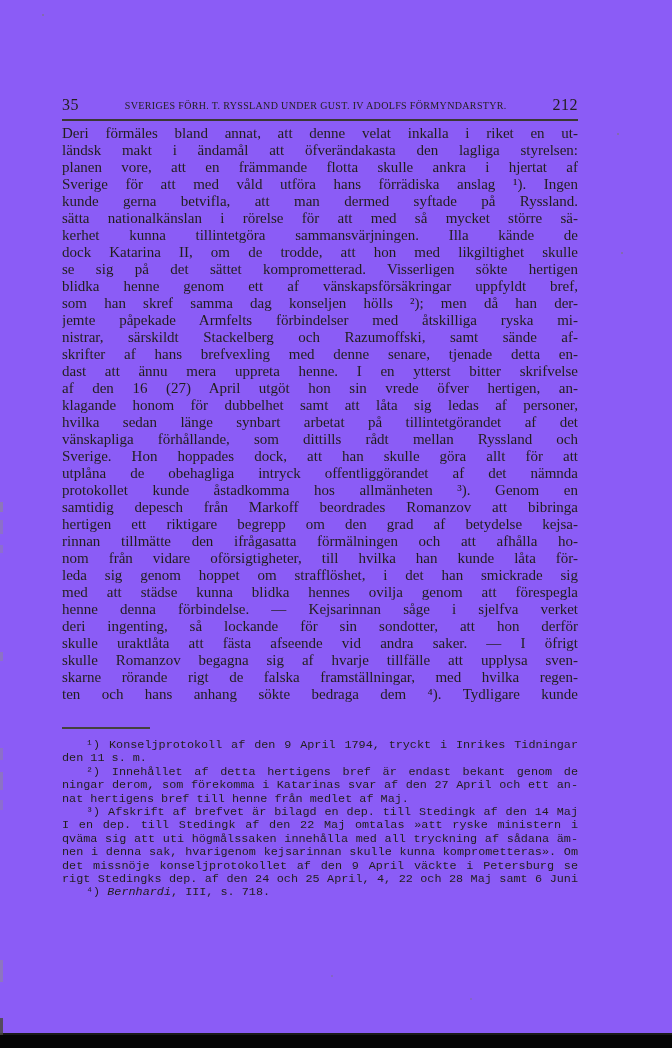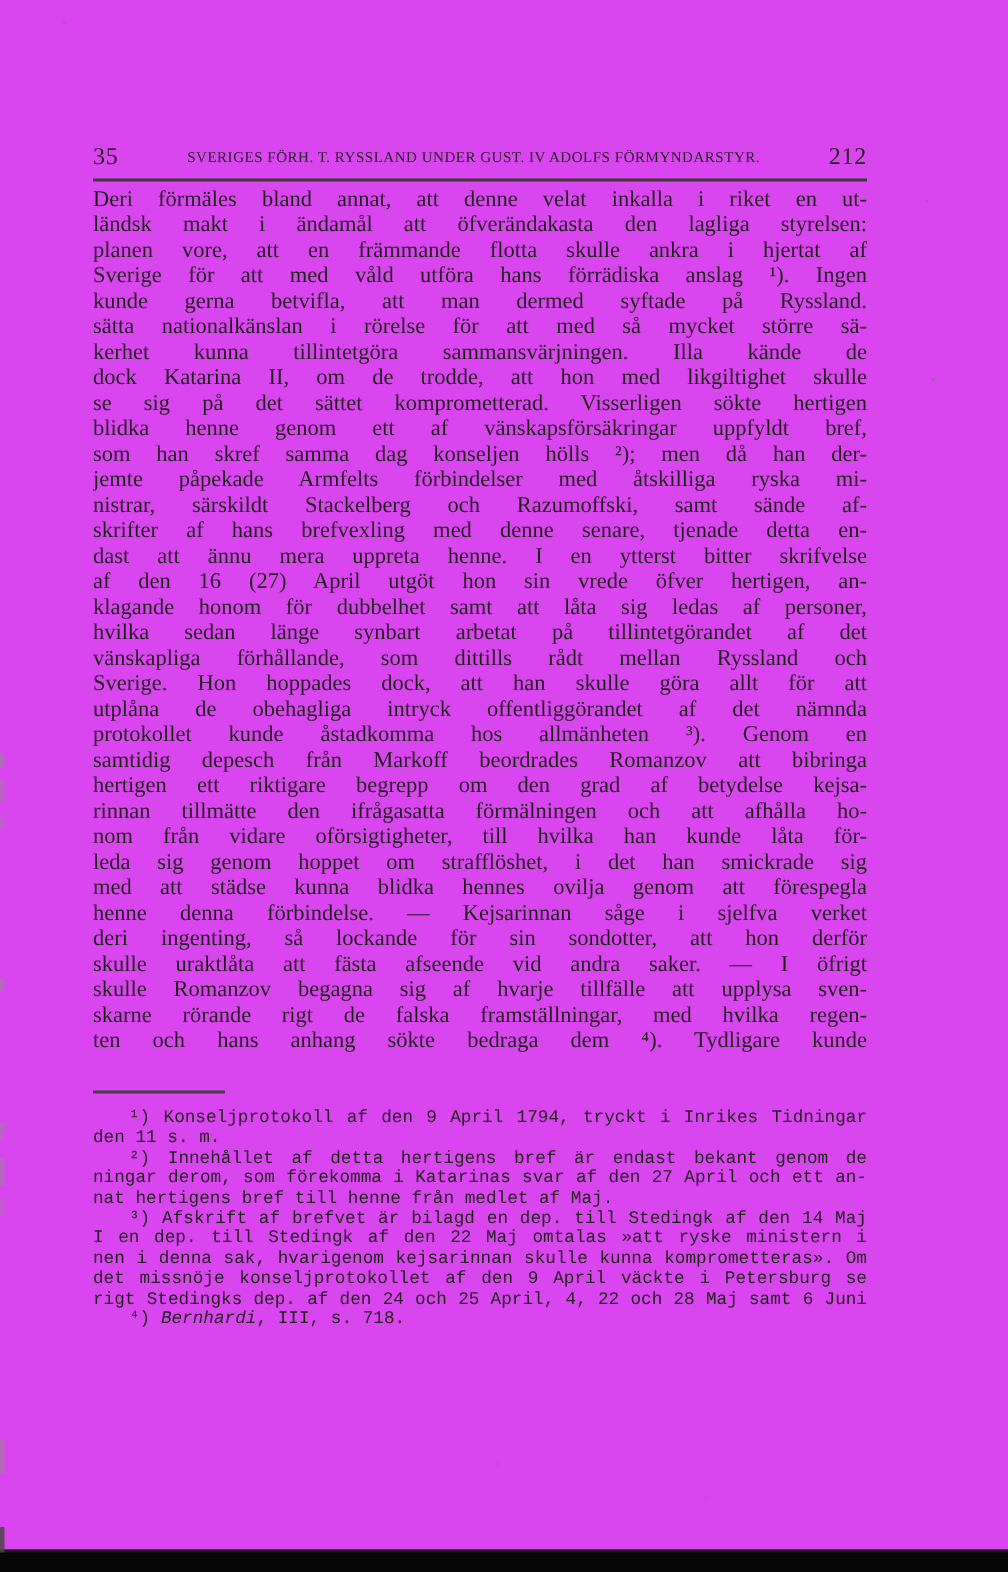--- a/index.html
+++ b/index.html
@@ -5,21 +5,21 @@
   html,body{margin:0;padding:0;}
   body{
     width:672px;height:1048px;
     background:#e8e8e6;
     font-family:"Liberation Serif","DejaVu Serif",serif;
     overflow:hidden;
   }
   .page{
     position:relative;
     width:672px;height:1048px;
-    background:#d946ef;
+    background:#8b5cf6;
     color:#211f1c;
     overflow:hidden;
   }
   
   .header{
     position:absolute;top:96px;left:62px;width:516px;height:20px;
     display:flex;justify-content:space-between;align-items:baseline;
   }
   .seq-num,.page-num{
     font-size:16px;letter-spacing:0.5px;
@@ -128,20 +128,21 @@
 
   <div class="foot-rule"></div>
   <div class="footnote-text">
       <div class="tline indent"><span>¹) Konseljprotokoll af den 9 April 1794, tryckt i Inrikes Tidningar för</span></div>
       <div class="tline nojust"><span>den 11 s. m.</span></div>
       <div class="tline indent"><span>²) Innehållet af detta hertigens bref är endast bekant genom de antyd-</span></div>
       <div class="tline"><span>ningar derom, som förekomma i Katarinas svar af den 27 April och ett an-</span></div>
       <div class="tline nojust"><span>nat hertigens bref till henne från medlet af Maj.</span></div>
       <div class="tline indent"><span>³) Afskrift af brefvet är bilagd en dep. till Stedingk af den 14 Maj 1794.</span></div>
       <div class="tline"><span>I en dep. till Stedingk af den 22 Maj omtalas »att ryske ministern i Kjöben-</span></div>
+      <div class="tline"><span>qväma sig att uti högmålssaken innehålla med all tryckning af sådana äm-</span></div>
       <div class="tline"><span>nen i denna sak, hvarigenom kejsarinnan skulle kunna komprometteras». Om</span></div>
       <div class="tline"><span>det missnöje konseljprotokollet af den 9 April väckte i Petersburg se för öf-</span></div>
       <div class="tline"><span>rigt Stedingks dep. af den 24 och 25 April, 4, 22 och 28 Maj samt 6 Juni 1794.</span></div>
       <div class="tline indent nojust"><span>⁴) </span><span style="font-style: italic;">Bernhardi</span><span>, III, s. 718.</span></div>
     </div>
 
   <div class="bottom-band"></div>
   <div class="edge-mark" style="top:502px;height:10px;"></div>
   <div class="edge-mark" style="top:520px;height:14px;opacity:0.4;"></div>
   <div class="edge-mark" style="top:545px;height:8px;opacity:0.35;"></div>

